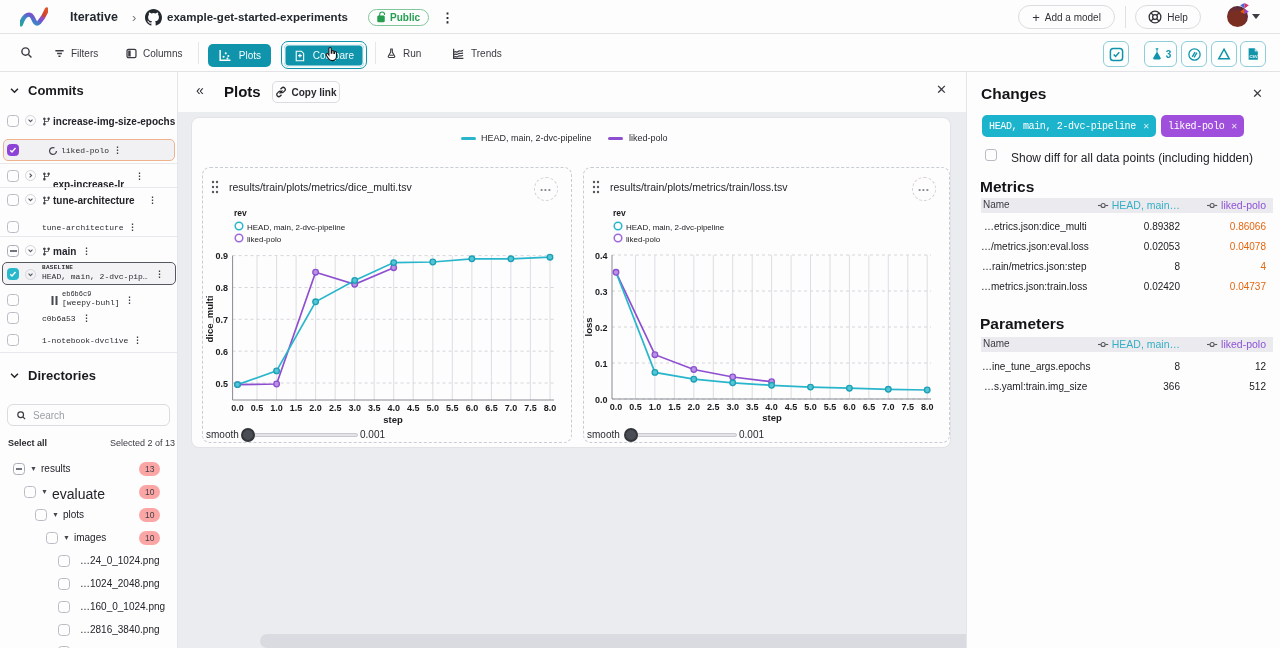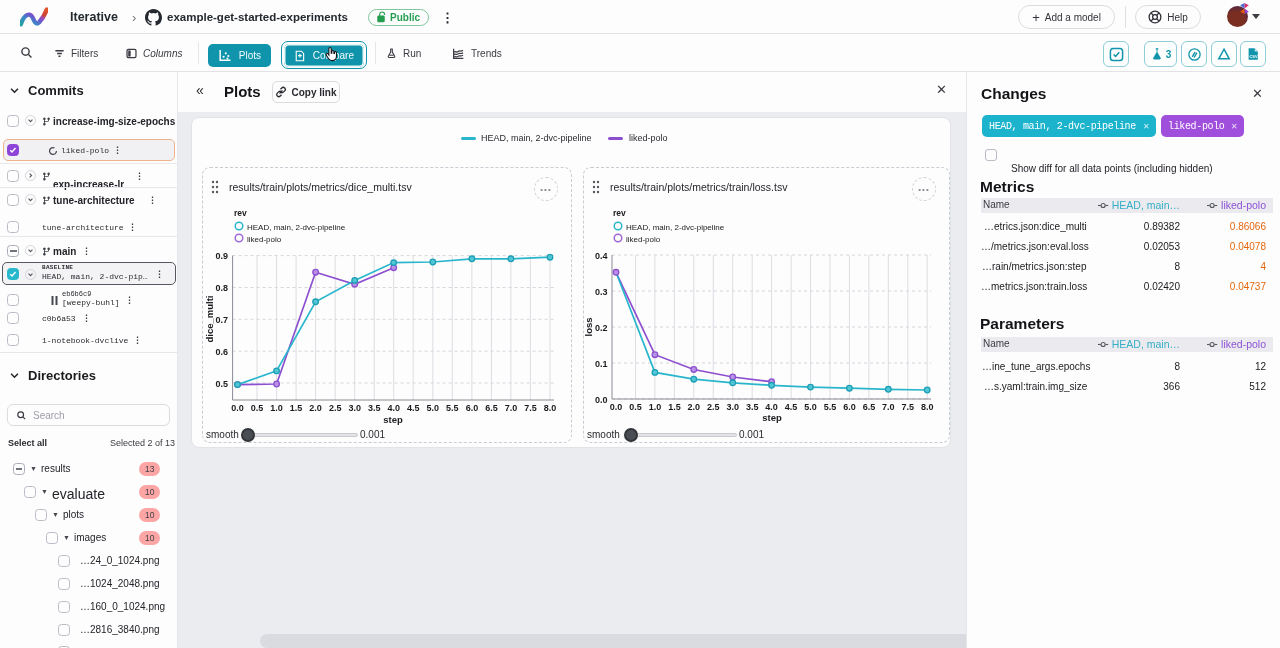--- a/index.html
+++ b/index.html
@@ -104,21 +104,21 @@
 <div id="tbar">
   <svg class="abs" style="left:20px; top:12px;" width="13" height="13" viewBox="0 0 20 20" fill="none" stroke="#3a3a42" stroke-width="2.2">
         <circle cx="8.5" cy="8.5" r="5.6"></circle>
         <path d="M13 13 L17.6 17.6"></path>
       </svg>
   <div class="titem" style="left:54px;">
     <svg width="11" height="11" viewBox="0 0 16 16" fill="none" stroke="#3a3a42" stroke-width="1.9">
           <path d="M2 4h12M4.5 8h7M6.5 12h3"></path>
         </svg>
     Filters</div>
-  <div class="titem" style="left:126px;font-style:italic;">
+  <div class="titem" style="left:126px;">
     <svg width="11" height="11" viewBox="0 0 16 16">
           <rect x="1.5" y="2" width="13" height="12" rx="2" fill="none" stroke="#3a3a42" stroke-width="1.8"></rect>
           <path d="M3.2 3.6h3.6v8.8H3.2z" fill="#3a3a42"></path>
         </svg>
     Columns</div>
   <div class="abs" style="left:198px; top:8px; width:1px; height:22px; background:#e6e6ea;"></div>
   <div class="abs" style="left:375px; top:8px; width:1px; height:22px; background:#e6e6ea;"></div>
   <div class="tealbtn" style="left:208px; width:63px;">
     <svg width="15" height="15" viewBox="0 0 16 16">
           <path d="M2.5 1.5v12h12" stroke="#fff" stroke-width="1.7" fill="none"></path>
@@ -602,21 +602,21 @@
 </div>
 
 <div id="right">
   <h2 class="rp" style="left:14px; top:13px;">Changes</h2>
   <div class="abs" style="left:285px; top:14px; font-size:13px; color:#3a3a42;">✕</div>
 
   <div class="tag" style="left:15px; top:43px; width:174px; background:#1cb3cc; justify-content:space-between;">HEAD, main, 2-dvc-pipeline <span style="opacity:0.8; font-size:10px;">✕</span></div>
   <div class="tag" style="left:194px; top:43px; width:83px; background:#a04fdd; justify-content:space-between;">liked-polo <span style="opacity:0.8; font-size:10px;">✕</span></div>
 
   <span class="cb abs" style="left:18px; top:77px; border-radius:3px;"></span>
-  <div class="abs" style="left:44px; top:91px; font-size:10px; color:#23232a;">Show diff for all data points (including hidden)</div>
+  <div class="abs" style="left:44px; top:79px; font-size:12px; color:#23232a;">Show diff for all data points (including hidden)</div>
 
   <h2 class="rp" style="left:13px; top:106px;">Metrics</h2>
   <div class="abs" style="left:14px; top:126px; width:292px; height:15px; background:#ebebef;"></div>
   <div class="abs" style="left:16px; top:127px; font-size:10px; color:#3a3a42;">Name</div>
   <div class="abs" style="left:0; top:127px; width:213px; text-align:right; font-size:10.5px; color:#35aec6;"><svg width="11" height="7" viewBox="0 0 14 8" style="vertical-align:0px;">
           <line x1="0" y1="4" x2="3.5" y2="4" stroke="#55585e" stroke-width="1.4"></line>
           <circle cx="6.5" cy="4" r="2.6" fill="none" stroke="#55585e" stroke-width="1.4"></circle>
           <line x1="9.5" y1="4" x2="13" y2="4" stroke="#55585e" stroke-width="1.4"></line>
         </svg> HEAD, main…</div>
   <div class="abs" style="left:0; top:127px; width:299px; text-align:right; font-size:10.5px; color:#8d52d6;"><svg width="11" height="7" viewBox="0 0 14 8" style="vertical-align:0px;">

